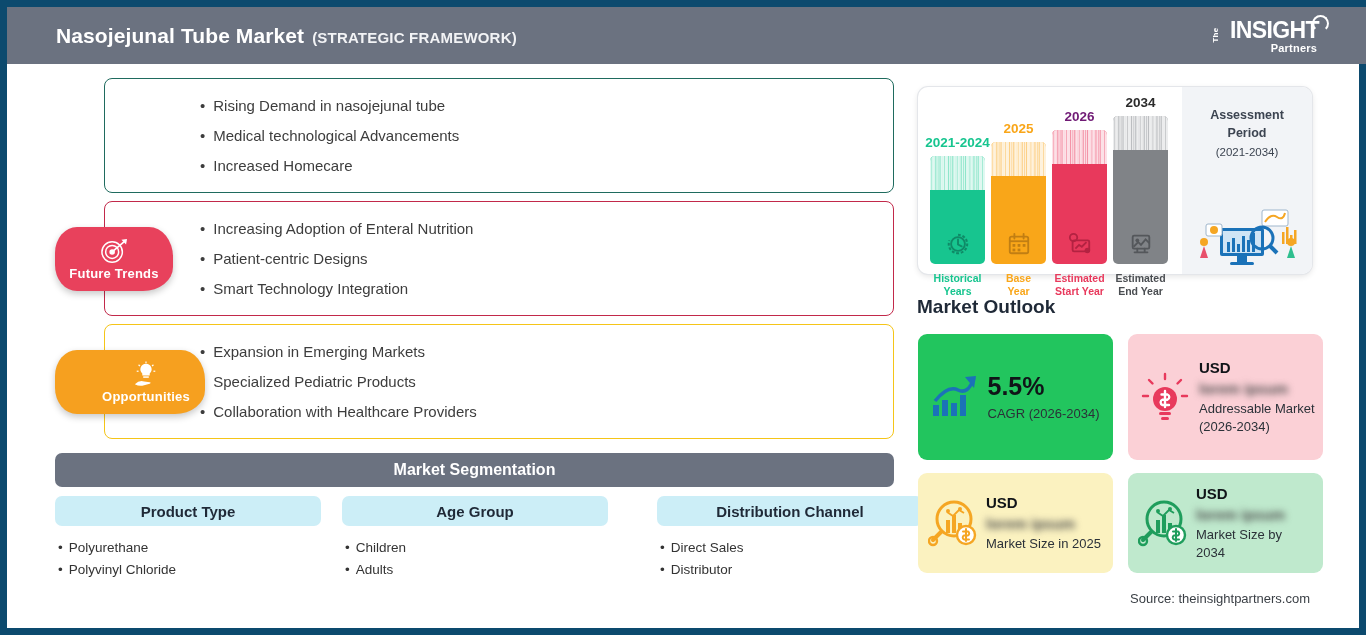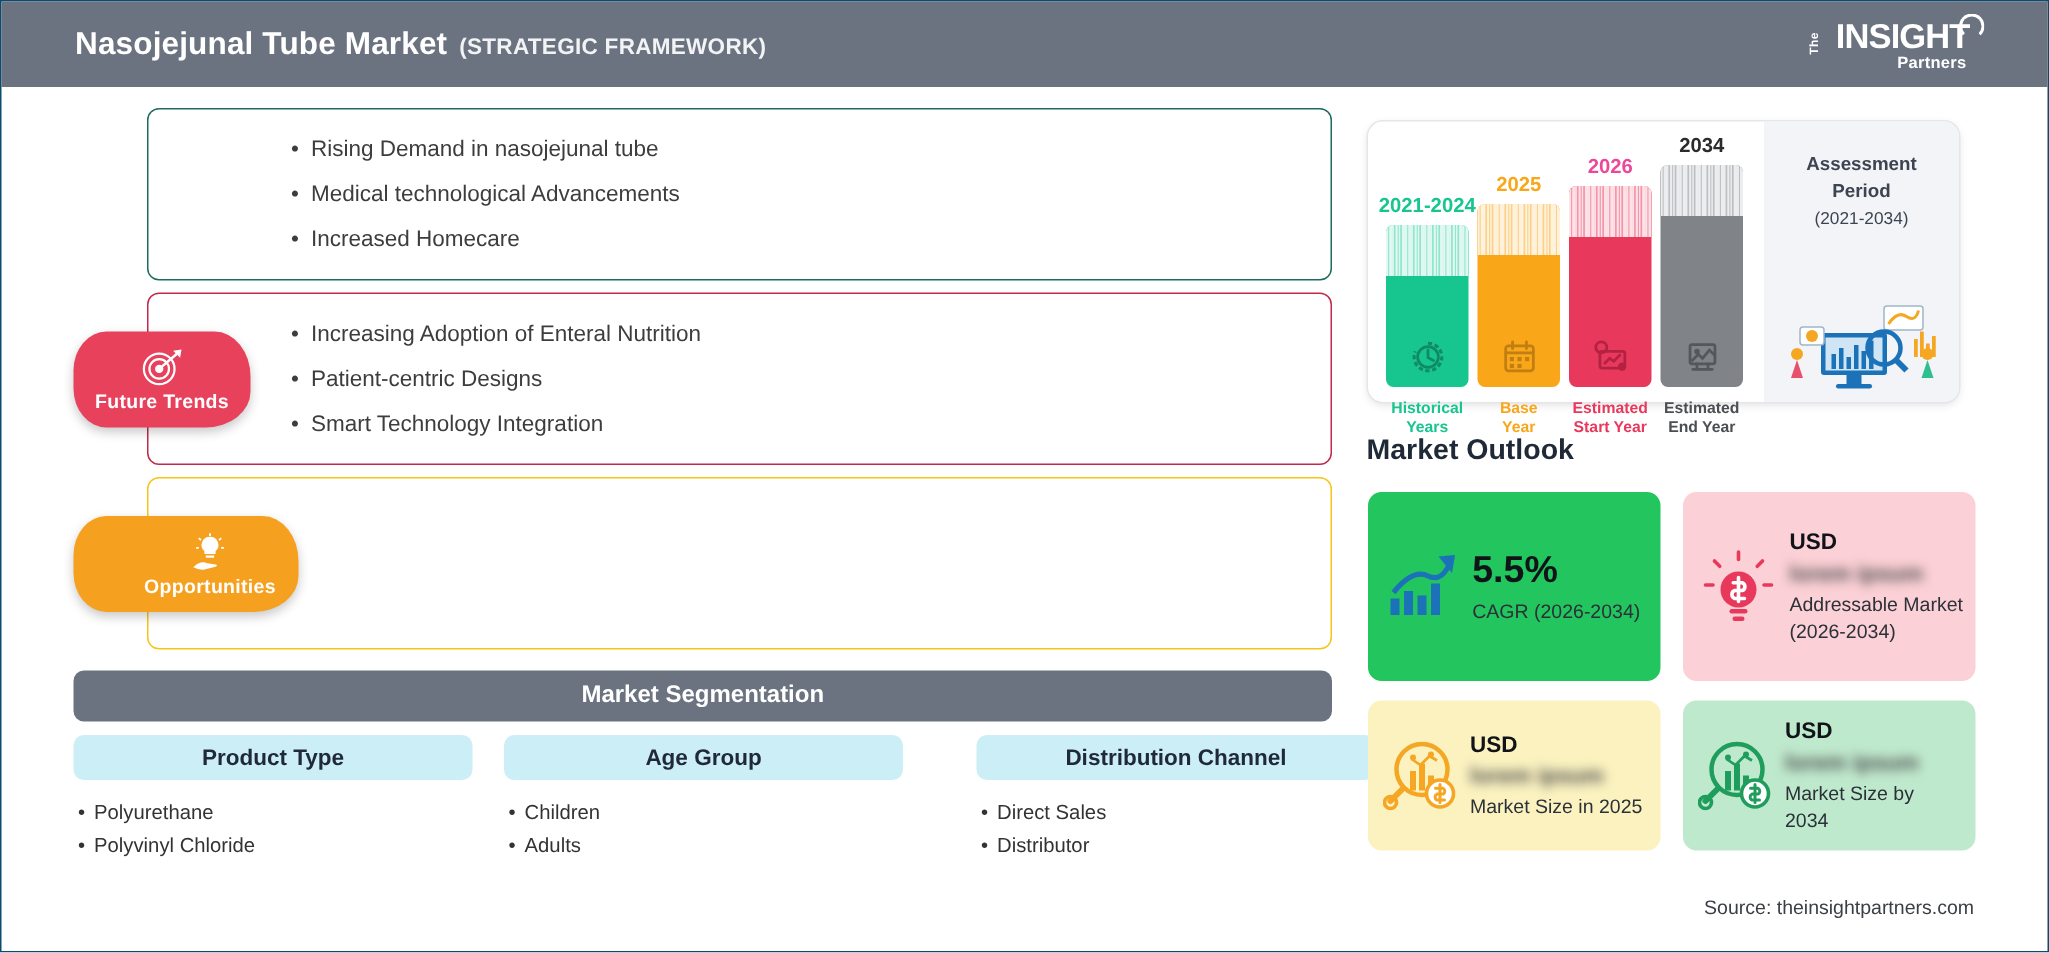--- a/index.html
+++ b/index.html
@@ -3,21 +3,21 @@
 <meta charset="utf-8">
 <style>
   html,body{margin:0;padding:0;background:#fff;}
   body{
     width:1366px;height:635px;overflow:hidden;
     font-family:"Liberation Sans","DejaVu Sans",sans-serif;
     color:#333;
   }
   .page{
     position:relative;width:1366px;height:635px;box-sizing:border-box;
-    border:1px solid #0c4a6e;background:#fff;
+    border:7px solid #0c4a6e;background:#fff;
   }
 
   
   .header{
     position:absolute;left:0;top:0;width:1364px;height:57px;
     background:#6b7280;display:flex;align-items:center;
   }
   .header-title-wrap{display:flex;align-items:baseline;margin-left:49px;}
   .header-title{
     font-size:21px;font-weight:bold;color:#ffffff;letter-spacing:.1px;
@@ -225,20 +225,25 @@
           <g stroke="#fff" stroke-width="1.3">
             <path d="M16 0.5 v2"></path>
               <path d="M8 4 l1.5 1.5"></path>
               <path d="M24 4 l-1.5 1.5"></path>
             <path d="M6 11 h2"></path>
               <path d="M26 11 h-2"></path>
           </g>
           <path d="M4 25 q5-5 10-3 l6 1 q2 .4 0 1.6 l-8 2 q-4 .6-8-1.6 z" fill="#fff"></path>
         </svg>
         <span class="badge-label">Opportunities</span>
+      </div>
+      <div class="bullets">
+        <div class="bullet">Expansion in Emerging Markets</div>
+        <div class="bullet">Specialized Pediatric Products</div>
+        <div class="bullet">Collaboration with Healthcare Providers</div>
       </div>
     </div>
 
     <div class="seg-header" style="background: rgb(107, 114, 128);">
       <span class="seg-header-text">Market Segmentation</span>
     </div>
 
     <div class="seg-cols">
       <div class="seg-col">
         <div class="seg-pill" style="background: rgb(204, 238, 247);">
@@ -357,21 +362,21 @@
                     <rect x="17" y="13" width="3" height="3"></rect>
                     <rect x="6" y="18" width="3" height="3"></rect>
                     <rect x="11.5" y="18" width="3" height="3"></rect>
                   </g>
                 </svg>
               </div>
             </div>
             <div class="bar-caption" style="color:#f9a619">Base<br>Year</div>
           </div>
           <div class="barwrap" style="left: 134px; height: 134px;">
-            <div class="bar-year" style="color:#ec4899;bottom:140px">2026</div>
+            <div class="bar-year" style="color:#701a75;bottom:140px">2026</div>
             <div class="bar" style="height:134px;bottom:0;background:#e8395c">
               <div class="bar-stripes" style="background:#f494a8"><svg width="55" height="34" viewBox="0 0 55 34">
                   <rect x="0" y="0" width="1.4" height="34" fill="#fff" opacity="0.72"></rect>
                   <rect x="2.12" y="0" width="2.2" height="34" fill="#fff" opacity="0.72"></rect>
                   <rect x="4.24" y="0" width="1" height="34" fill="#fff" opacity="0.72"></rect>
                   <rect x="6.36" y="0" width="1.4" height="34" fill="#fff" opacity="0.72"></rect>
                   <rect x="8.48" y="0" width="1" height="34" fill="#fff" opacity="0.72"></rect>
                   <rect x="10.600000000000001" y="0" width="2.2" height="34" fill="#fff" opacity="0.72"></rect>
                   <rect x="12.72" y="0" width="1.4" height="34" fill="#fff" opacity="0.72"></rect>
                   <rect x="14.84" y="0" width="2.2" height="34" fill="#fff" opacity="0.72"></rect>

